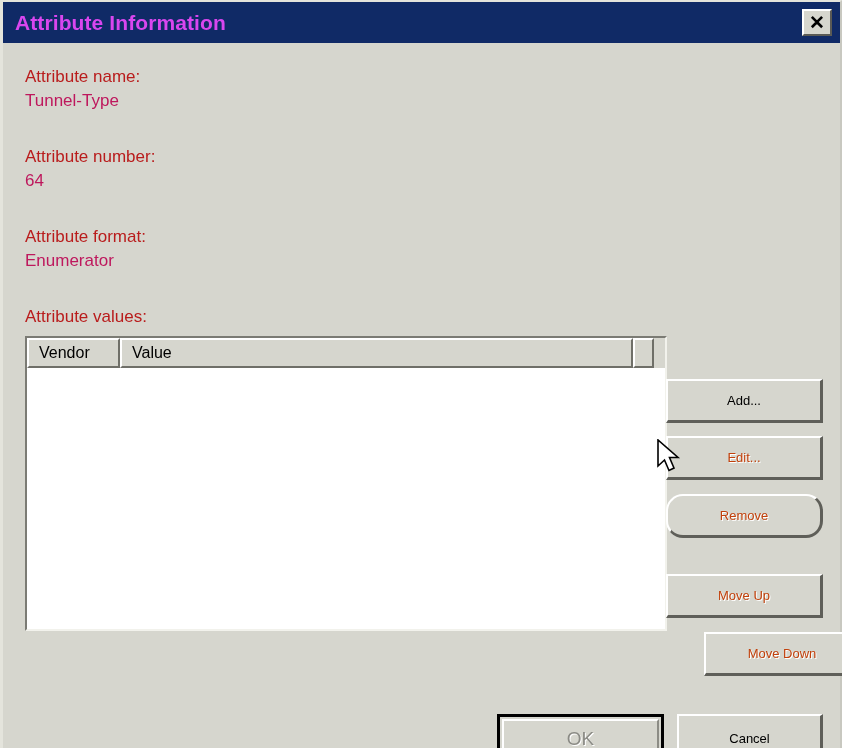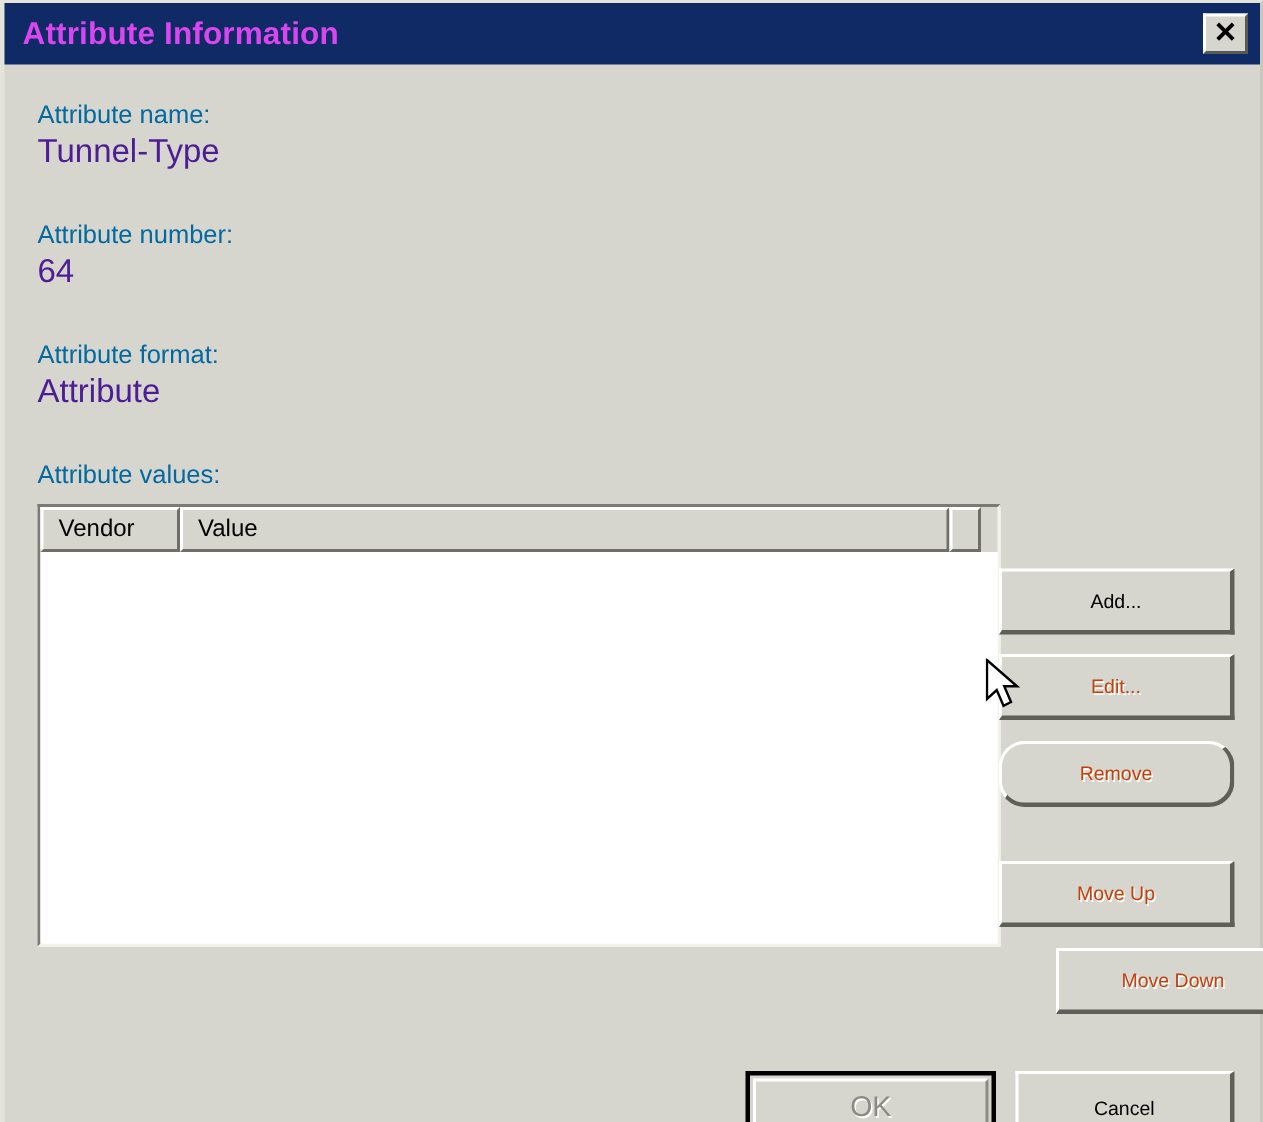--- a/index.html
+++ b/index.html
@@ -74,27 +74,27 @@
     position: absolute;
     left: 0;
     top: 41px;
     width: 837px;
     height: 705px;
   }
 
   .field-block { position: absolute; left: 22px; }
   .field-label {
     font-size: 17px;
-    color: #0369a1;
+    color: #b91c1c;
     line-height: 24px;
     white-space: nowrap;
   }
   .field-value {
-    font-size: 22px;
-    color: #4c1d95;
+    font-size: 17px;
+    color: #be185d;
     line-height: 24px;
     white-space: nowrap;
   }
 
   .blk-name   { top: 22px; }
   .blk-number { top: 102px; }
   .blk-format { top: 182px; }
   .blk-values { top: 262px; }
 
   
@@ -235,21 +235,21 @@
       <div class="field-value">Tunnel-Type</div>
     </div>
 
     <div class="field-block blk-number">
       <div class="field-label">Attribute number:</div>
       <div class="field-value">64</div>
     </div>
 
     <div class="field-block blk-format">
       <div class="field-label">Attribute format:</div>
-      <div class="field-value">Attribute</div>
+      <div class="field-value">Enumerator</div>
     </div>
 
     <div class="field-block blk-values">
       <div class="field-label">Attribute values:</div>
     </div>
 
     <div class="listview">
       <div class="lv-header">
         <div class="lv-col lv-col-vendor">Vendor</div>
         <div class="lv-col lv-col-value">Value</div>

